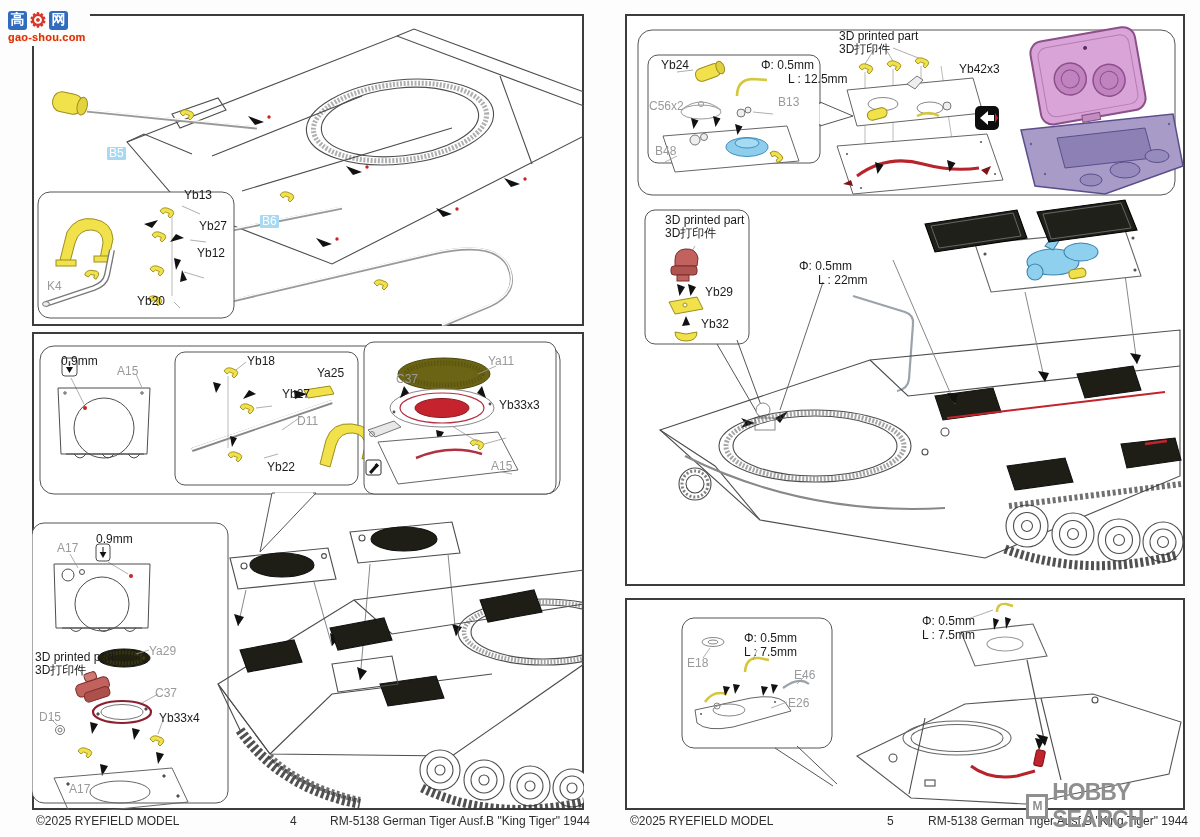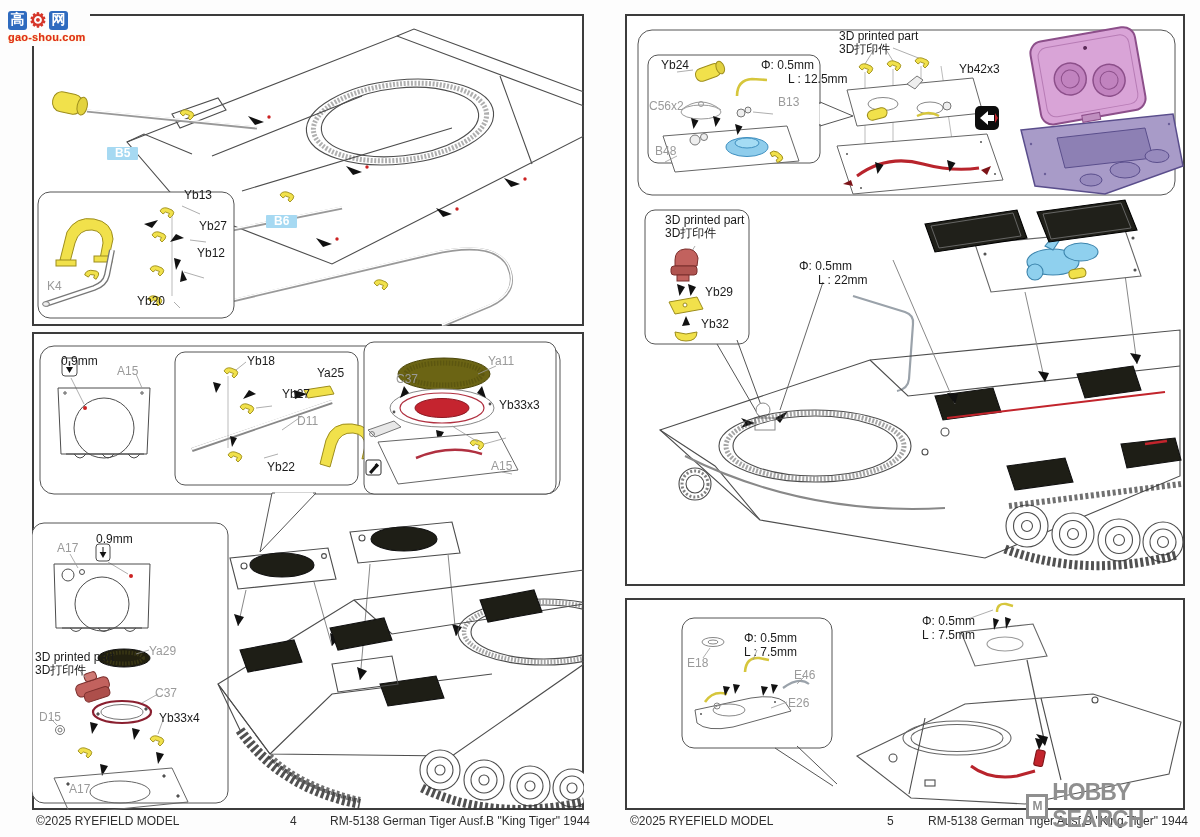--- a/index.html
+++ b/index.html
@@ -3,21 +3,21 @@
 <meta charset="utf-8">
 <style>
   html,body{margin:0;padding:0}
   body{width:1200px;height:837px;background:#fdfdfd;position:relative;overflow:hidden;
        font-family:"Liberation Sans",sans-serif;color:#1b1b1b}
   .frame{position:absolute;border:2px solid #3c3c3c;background:#fff}
   svg{position:absolute;overflow:hidden}
   .lb,.lg,.hl,.ft{position:absolute;font-size:12px;line-height:13px;white-space:nowrap}
   .lb{color:#1b1b1b}
   .lg{color:#9a9a9a}
-  .hl{font-weight:bold;color:#fff;background:#a6d9f2;padding:0 8px;border-radius:1px}
+  .hl{font-weight:normal;color:#fff;background:#a6d9f2;padding:0 2px;border-radius:1px}
   .sm{font-size:12px;line-height:12px}
   .ft{color:#2e2e2e}
   .right{text-align:right}
   
   .logo{position:absolute;left:6px;top:8px;z-index:8;background:#fdfdfd;padding:2px 4px 3px 2px}
   .logo-row{display:flex;align-items:center;gap:2px}
   .lchar{width:19px;height:19px;background:#2f6bbf;color:#fff;font-size:14px;font-weight:bold;
          display:flex;align-items:center;justify-content:center;border-radius:3px}
   .lgear{color:#d6362a;font-size:20px;line-height:20px;font-weight:bold}
   .lsub{color:#e02b1f;font-weight:bold;font-size:11px;letter-spacing:.2px;margin-top:1px;
@@ -517,21 +517,21 @@
     <rect x="300" y="182" width="10" height="6"></rect>
     <path d="M346,168 q18,14 46,10 l18,-5" stroke="#b8242c" stroke-width="3"></path>
     <g transform="rotate(12 414 160)">
         <rect x="410" y="152" width="9" height="16" rx="2" fill="#c2242c" stroke="#7d1418"></rect>
       </g>
     <path d="M410,140 l4,12 5,-10 z" fill="#111" stroke="none"></path>
   </g>
 </svg>
 
 <span class="hl" style="left:107px;top:147px">B5</span>
-<span class="hl" style="left:266px;top:215px">B6</span>
+<span class="hl" style="left:260px;top:215px">B6</span>
 <span class="lb" style="left:184px;top:189px">Yb13</span>
 <span class="lb" style="left:199px;top:220px">Yb27</span>
 <span class="lb" style="left:197px;top:247px">Yb12</span>
 <span class="lb" style="left:137px;top:295px">Yb20</span>
 <span class="lg" style="left:47px;top:280px">K4</span>
 <span class="lb" style="left:61px;top:355px">0.9mm</span>
 <span class="lg" style="left:117px;top:365px">A15</span>
 <span class="lb" style="left:247px;top:355px">Yb18</span>
 <span class="lb" style="left:317px;top:367px">Ya25</span>
 <span class="lb" style="left:282px;top:388px">Yb27</span>

